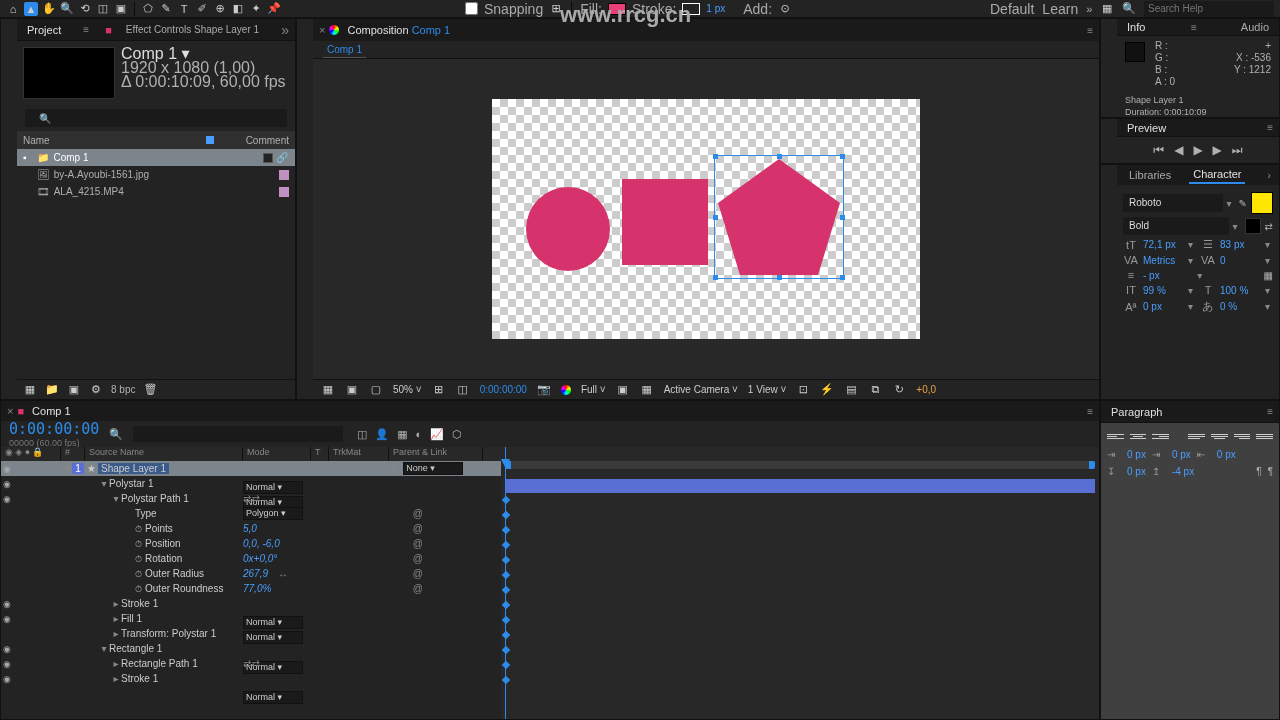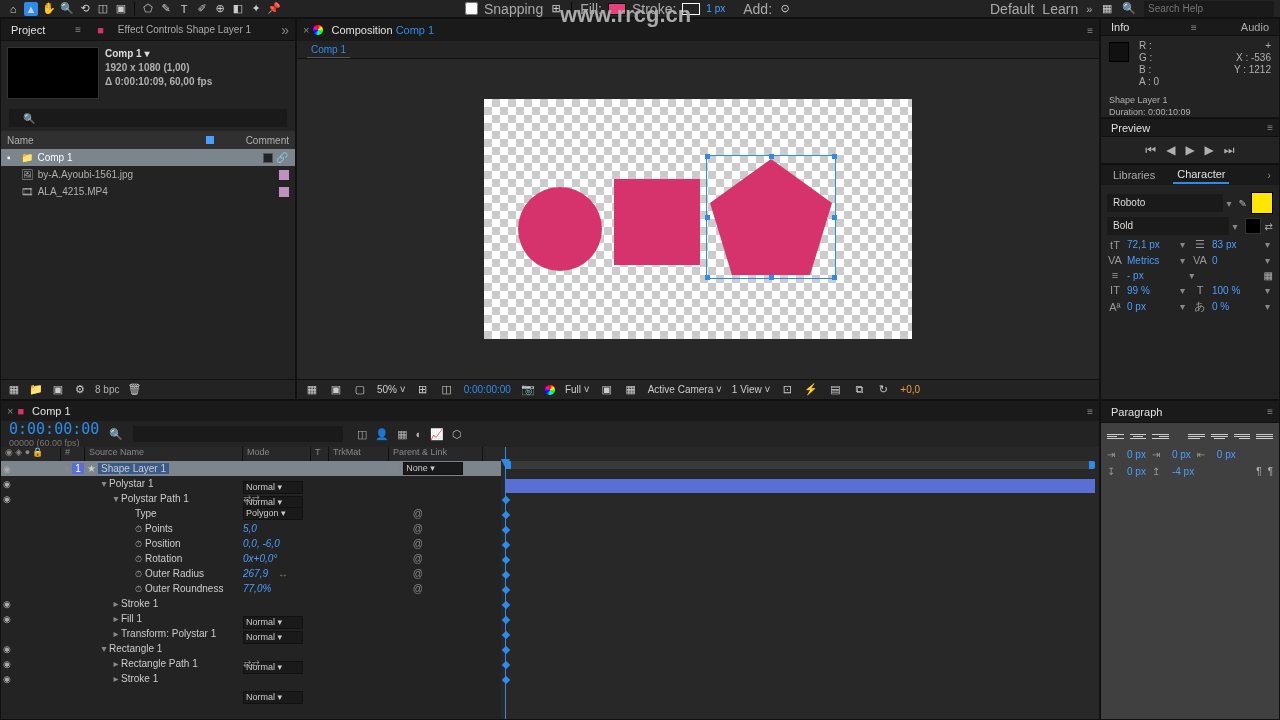--- a/index.html
+++ b/index.html
@@ -12,30 +12,30 @@
 .sep { width: 1px; height: 14px; background: #0a0a0a; margin: 0 2px; }
 .top-right { margin-left: auto; display: flex; align-items: center; gap: 8px; }
 .fill-swatch { width: 18px; height: 12px; background: #e83e7a; border: 1px solid #000; }
 .stroke-swatch { width: 18px; height: 12px; border: 1px solid #fff; background: #232323; }
 .top-lbl { color: #aaa; font-size: 14px; }
 .top-val { color: #4a9eff; font-size: 10px; }
 .search-help { width: 130px; height: 16px; background: #1a1a1a; border: none; color: #888; padding: 0 4px; font-size: 10px; }
 
 
 .main-grid { display: grid; grid-template-columns: 296px 1fr 180px; height: 382px; }
-.panel { background: #232323; border: 1px solid #111; display: flex; flex-direction: column; }
+.panel { background: #232323; border: 1px solid #111; display: flex; flex-direction: column; padding-left: 16px; }
 .panel-tabs { display: flex; align-items: center; height: 22px; background: #1a1a1a; padding: 0 6px; gap: 10px; border-bottom: 1px solid #111; }
 .tab { color: #aaa; font-size: 11px; padding: 2px 4px; cursor: pointer; }
 .tab.active { color: #e0e0e0; }
 .menu-icon { color: #888; font-size: 10px; margin-left: auto; }
 
 
 .project-head { display: flex; padding: 6px; gap: 6px; }
 .comp-thumb { width: 92px; height: 52px; background: #000; border: 1px solid #333; }
-.comp-info { font-size: 10px; line-height: 14px; font-weight: bold; }
+.comp-info { font-size: 16px; line-height: 14px; }
 .comp-name { color: #ddd; }
 .proj-search { margin: 4px 8px; height: 18px; background: #1a1a1a; border: none; color: #aaa; padding: 0 14px; font-size: 10px; width: calc(100% - 16px); }
 .proj-cols { display: flex; align-items: center; height: 18px; background: #303030; padding: 0 6px; font-size: 10px; gap: 6px; }
 .col-drop { width: 8px; height: 8px; background: #4a9eff; margin-left: auto; }
 .proj-row { display: flex; align-items: center; height: 17px; padding: 0 6px; gap: 4px; font-size: 10px; }
 .proj-row.sel { background: #7c848c; color: #fff; }
 .proj-row .box { width: 10px; height: 10px; border: 1px solid #555; background: #232323; }
 .proj-row .box.color { background: #c090c0; border: none; }
 .proj-footer { margin-top: auto; display: flex; align-items: center; height: 20px; padding: 0 6px; gap: 8px; background: #232323; border-top: 1px solid #111; font-size: 10px; }
 .chev-right { font-size: 14px; color: #888; margin-left: auto; }

